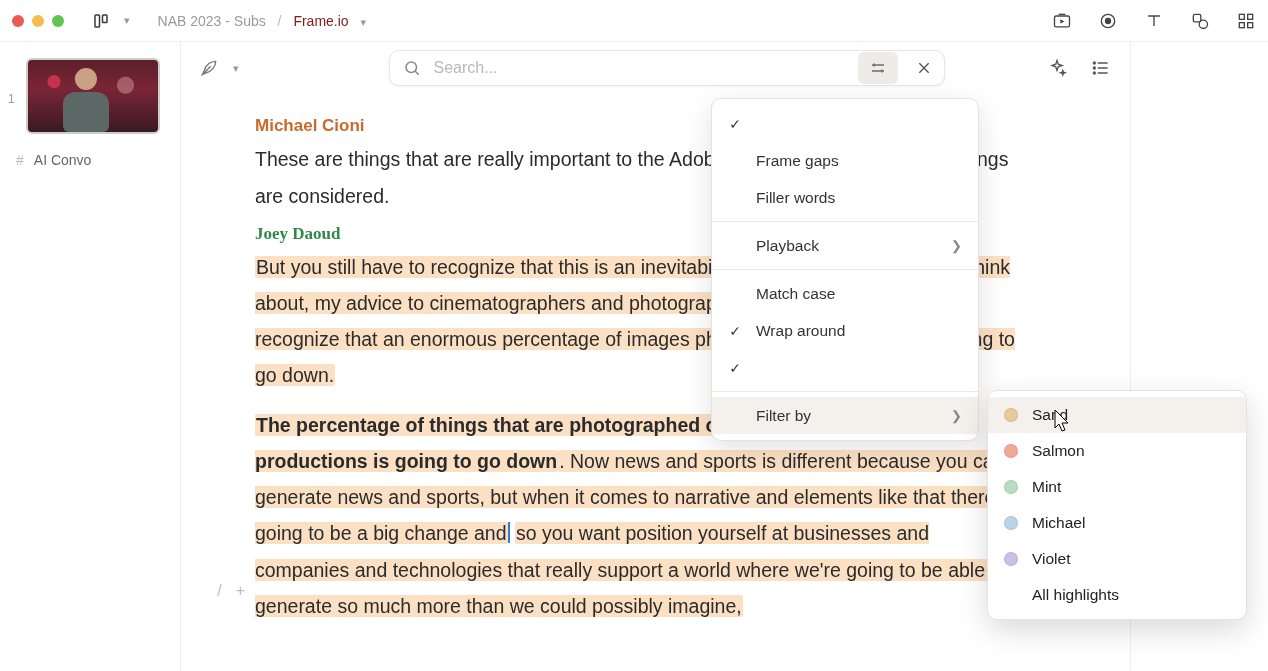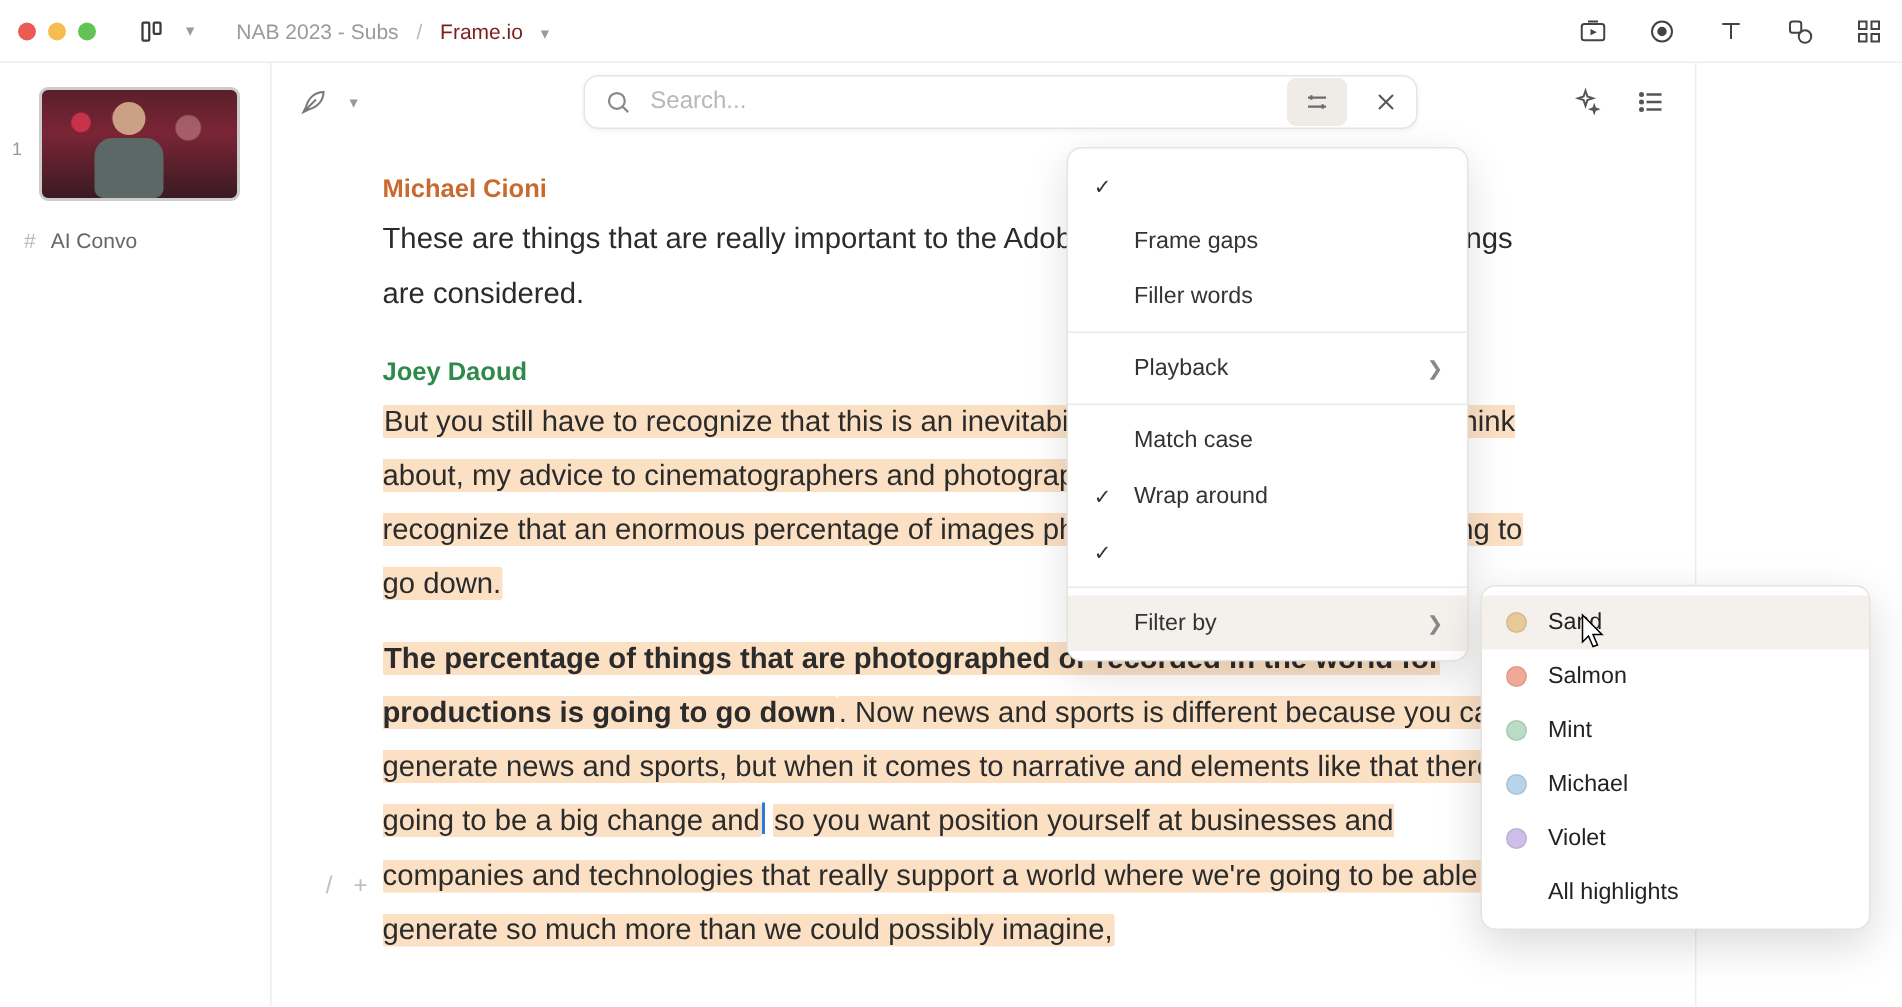--- a/index.html
+++ b/index.html
@@ -190,21 +190,21 @@
               <circle cx="4" cy="18" r="1" fill="currentColor"></circle>
             </svg>
           </span>
       </div>
     </div>
 
     <div class="doc">
       <div class="speaker sp1">Michael Cioni</div>
       <div style="max-width:760px;">These are things that are really important to the Adobe brand. And so all of these things are considered.</div>
 
-      <div class="speaker sp2" style="margin-top:18px;">Joey Daoud</div>
+      <div class="speaker sp2" style="margin-top:4px;font-family:Liberation Serif, serif;">Joey Daoud</div>
       <div style="max-width:770px;">
         <span class="hl">But you still have to recognize that this is an inevitability. So while everyone has to think about, my advice to cinematographers and photographers in general, is to really recognize that an enormous percentage of images photographed or recorded is going to go down.</span>
       </div>
 
       <div style="max-width:770px; margin-top:14px; position:relative;">
         <span class="hl bold">The percentage of things that are photographed or recorded in the world for productions is going to go down</span><span class="hl">. Now news and sports is different because you can't generate news and sports, but when it comes to narrative and elements like that there's going to be a big change and</span><span class="cursor"></span> <span class="hl">so you want position yourself at businesses and companies and technologies that really support a world where we're going to be able to generate so much more than we could possibly imagine,</span>
       </div>
     </div>
 
     <div class="gutterwrap">

